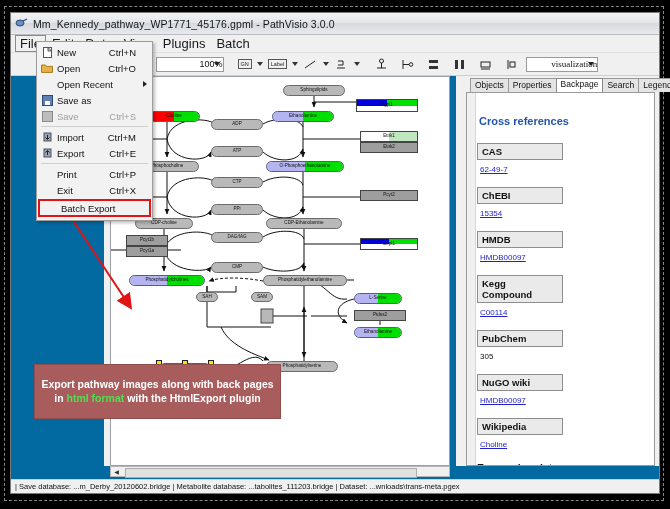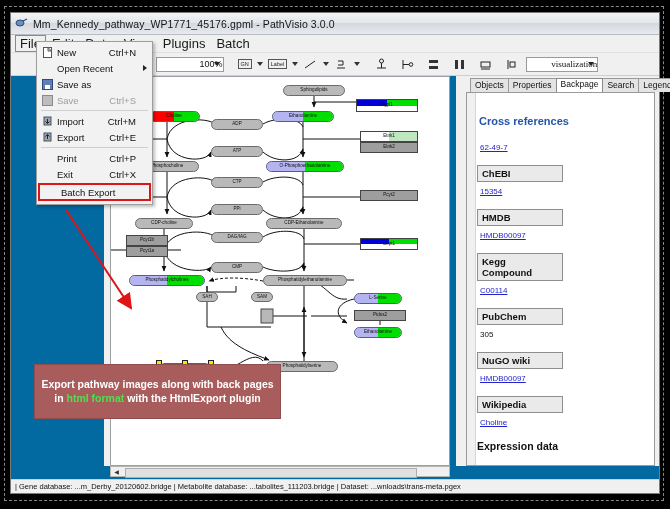--- a/index.html
+++ b/index.html
@@ -464,20 +464,21 @@
           <span class="tab sel">Backpage</span>
           <span class="tab">Search</span>
           <span class="tab">Legend</span>
         </div>
 
         <div class="panel-body">
           <div class="panel-scroll"></div>
           <div class="panel-inner">
             <div class="xrefs-title">Cross references</div>
             <div id="xref-list">
+                <div class="xref-head">CAS</div>
                 <div class="xref-val"><a href="#">62-49-7</a></div>
                 <div class="xref-head">ChEBI</div>
                 <div class="xref-val"><a href="#">15354</a></div>
                 <div class="xref-head">HMDB</div>
                 <div class="xref-val"><a href="#">HMDB00097</a></div>
                 <div class="xref-head">Kegg Compound</div>
                 <div class="xref-val"><a href="#">C00114</a></div>
                 <div class="xref-head">PubChem</div>
                 <div class="xref-val plain">305</div>
                 <div class="xref-head">NuGO wiki</div>
@@ -501,35 +502,44 @@
           <marker id="rah" markerWidth="9" markerHeight="9" refX="7" refY="4.5" orient="auto">
             <polygon points="0,0.5 8,4.5 0,8.5" fill="#e01515"></polygon>
           </marker>
         </defs>
         <line x1="55" y1="134" x2="120" y2="232" stroke="#e01515" stroke-width="2" marker-end="url(#rah)"></line>
       </svg>
 
     </div>
 
     <div class="statusbar">
-      <span class="status-txt">| Gene database: ...m_Derby_20120602.bridge | Metabolite database: ...tabolites_111203.bridge | Dataset: ...wnloads\trans-meta.pgex</span>
+      <span class="status-txt">| Save database: ...m_Derby_20120602.bridge | Metabolite database: ...tabolites_111203.bridge | Dataset: ...wnloads\trans-meta.pgex</span>
     </div>
 
     <div class="filemenu" id="filemenu">
         <div class="fm-row">
           <span class="fm-ico">
             <svg width="11" height="11">
               <rect x="1.5" y="0.5" width="8" height="10" fill="#fff" stroke="#555"></rect>
               <path d="M6 0.5 L9.5 4 H6 Z" fill="#ddd" stroke="#555"></path>
             </svg>
           </span>
           <span class="fm-lab">New</span>
           <span class="fm-acc">Ctrl+N</span>
         </div>
         <div class="fm-row">
+          <span class="fm-ico">
+            <svg width="12" height="10">
+              <path d="M0.5 2 h4 l1 1.4 h6 v6 h-11 z" fill="#e8b04b" stroke="#a97c1e"></path>
+            </svg>
+          </span>
+          <span class="fm-lab">Open</span>
+          <span class="fm-acc">Ctrl+O</span>
+        </div>
+        <div class="fm-row">
           <span class="fm-ico"></span>
           <span class="fm-lab">Open Recent</span>
           <span class="fm-acc"></span>
           <span class="fm-sub"></span>
         </div>
         <div class="fm-row">
           <span class="fm-ico">
             <svg width="11" height="11">
               <rect x="0.5" y="0.5" width="10" height="10" fill="#5f7fb5" stroke="#2f4a78"></rect>
               <rect x="3" y="6" width="5" height="4" fill="#fff"></rect>

